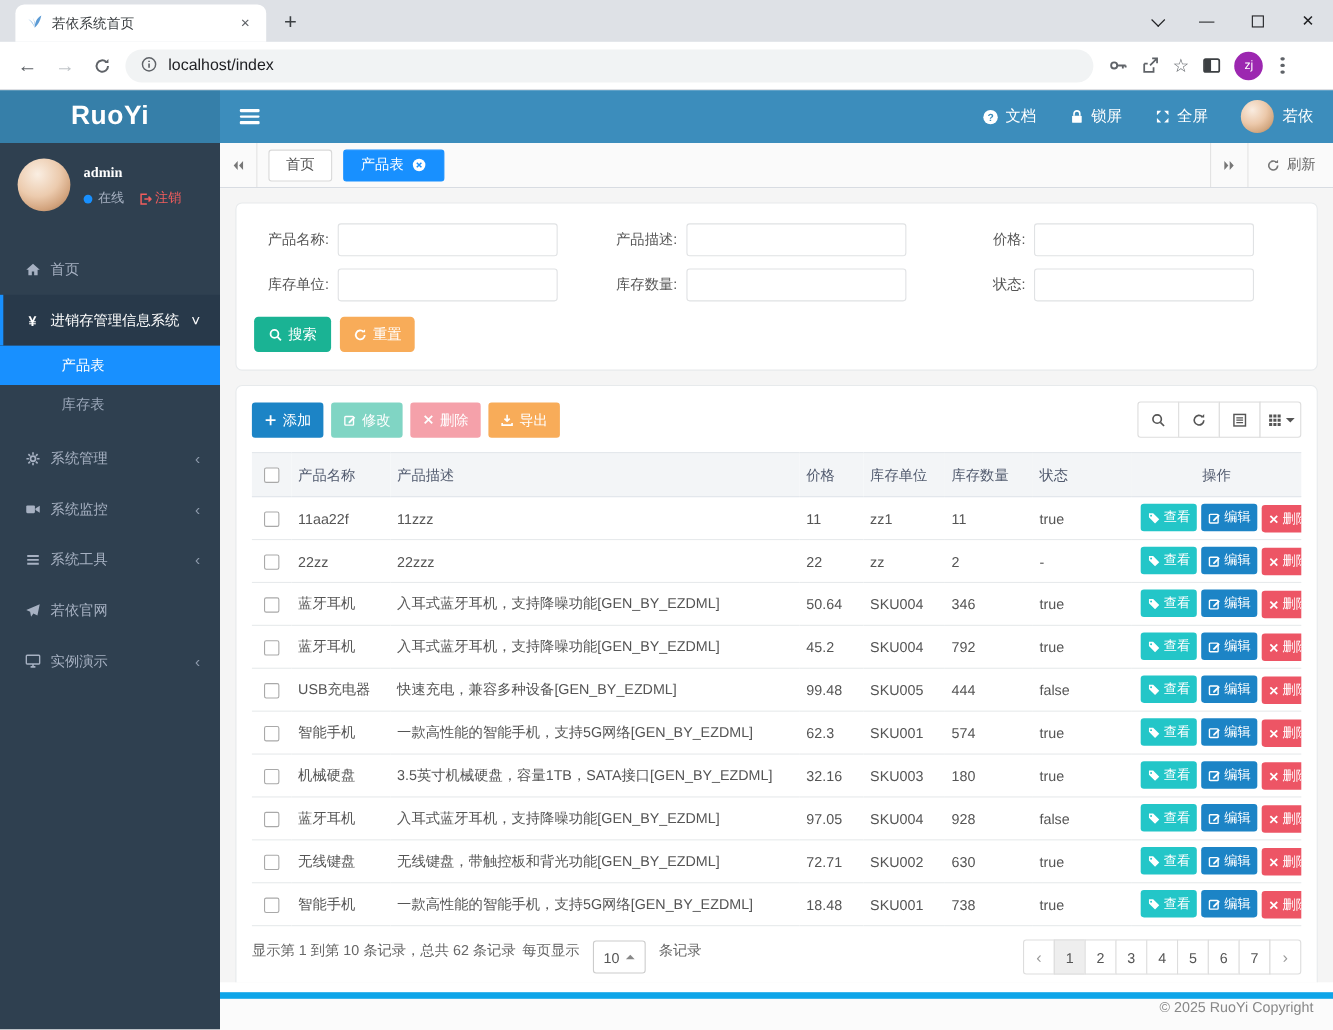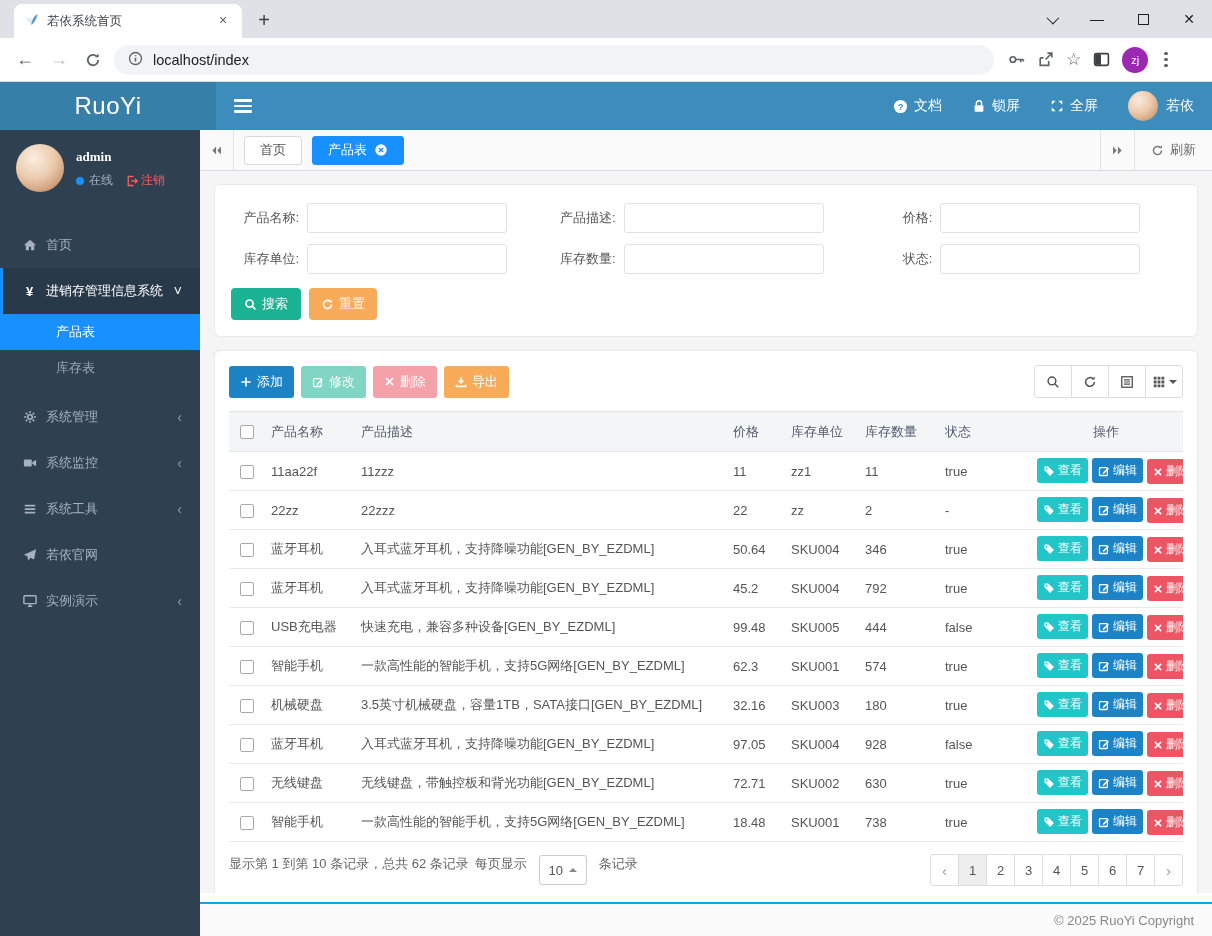--- a/index.html
+++ b/index.html
@@ -23,21 +23,21 @@
   .omnibox { flex:1; height:30px; background:#f1f3f4; border-radius:15px; display:flex; align-items:center; padding:0 14px; gap:10px; max-width:880px; }
   .omnibox .url { font-size:14.5px; color:#202124; }
   .chrome-right { display:flex; align-items:center; gap:12px; margin-left:6px; }
   .chrome-ic { color:#5f6368; display:flex; align-items:center; }
   .chrome-avatar { width:26px; height:26px; border-radius:50%; background:#9c27b0; color:#fff; font-size:11px; display:flex; align-items:center; justify-content:center; }
   .kebab { display:flex; flex-direction:column; gap:2.5px; padding:0 4px; }
   .kebab i { width:3.5px; height:3.5px; background:#5f6368; border-radius:50%; }
 
   
   .app-header { height:48px; display:flex; flex-shrink:0; }
-  .logo { width:216px; background:#367fa9; color:#fff; font-size:24px; font-weight:normal; display:flex; align-items:center; justify-content:center; letter-spacing:.5px; }
+  .logo { width:200px; background:#367fa9; color:#fff; font-size:24px; font-weight:bold; display:flex; align-items:center; justify-content:center; letter-spacing:.5px; }
   .navbar { flex:1; background:#3c8dbc; display:flex; align-items:center; padding:0 18px; }
   .hamburger { display:flex; flex-direction:column; gap:3px; width:18px; cursor:pointer; }
   .hamburger i { height:2.5px; background:#fff; border-radius:1px; }
   .nav-right { margin-left:auto; display:flex; align-items:center; gap:30px; color:#fff; font-size:14px; }
   .nav-link { display:flex; align-items:center; gap:6px; cursor:pointer; }
   .nav-user { display:flex; align-items:center; gap:8px; cursor:pointer; }
   .avatar-sm { width:30px; height:30px; border-radius:50%; background:radial-gradient(circle at 35% 30%, #f9ece0, #ecc9ab 45%, #d3a881 72%, #977351); }
 
   
   .app-body { flex:1; display:flex; min-height:0; }
@@ -117,21 +117,21 @@
   .pager { display:flex; align-items:center; margin-top:12px; padding-bottom:6px; }
   .pager-text { color:#666; display:flex; align-items:flex-start; gap:6px; }
   .pagesize { width:48px; height:30px; border:1px solid #ccc; border-radius:3px; background:#fff; display:inline-flex; align-items:center; justify-content:center; gap:6px; color:#555; cursor:pointer; margin:0 6px; }
   .page-group { margin-left:auto; display:flex; }
   .page-btn { min-width:29px; height:32px; border:1px solid #ddd; background:#fff; color:#555; display:flex; align-items:center; justify-content:center; margin-left:-1px; font-size:13px; cursor:pointer; padding:0 8px; }
   .page-btn:first-child { border-radius:3px 0 0 3px; margin-left:0; }
   .page-btn:last-child { border-radius:0 3px 3px 0; }
   .page-btn.active { background:#eee; }
   .page-btn.arrow { color:#999; font-size:15px; }
 
-  .app-footer { height:34px; background:#fbfbfb; border-top:2px solid #0ea5e9; display:flex; align-items:center; justify-content:flex-end; padding-right:18px; color:#888; flex-shrink:0; margin-top:9px; }
+  .app-footer { height:34px; background:#fbfbfb; border-top:6px solid #0ea5e9; display:flex; align-items:flex-start; justify-content:flex-end; padding-right:18px; color:#888; flex-shrink:0; margin-top:9px; }
   svg { flex-shrink:0; }
 </style>
 </head>
 <body>
 
 <div class="window">
 
   <div class="tabstrip">
     <div class="btab">
       <span>

